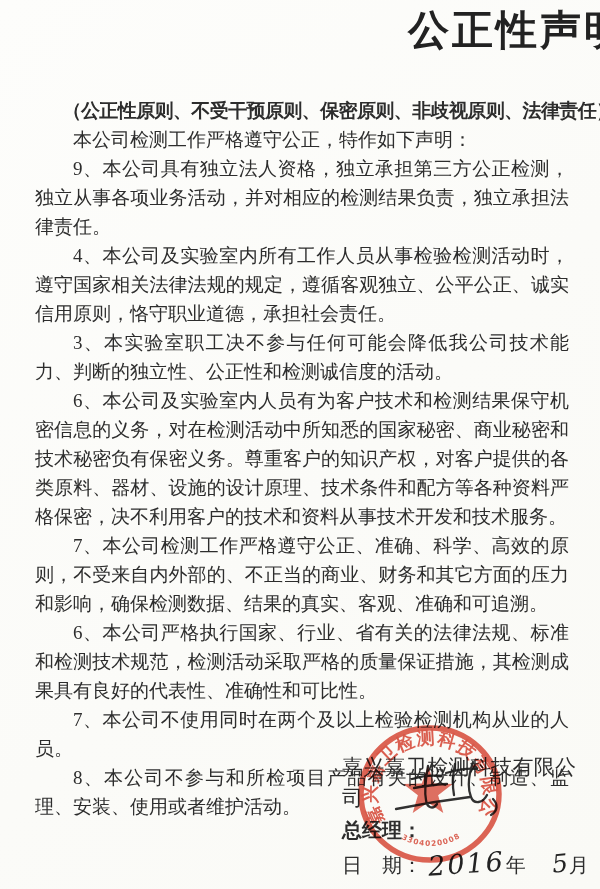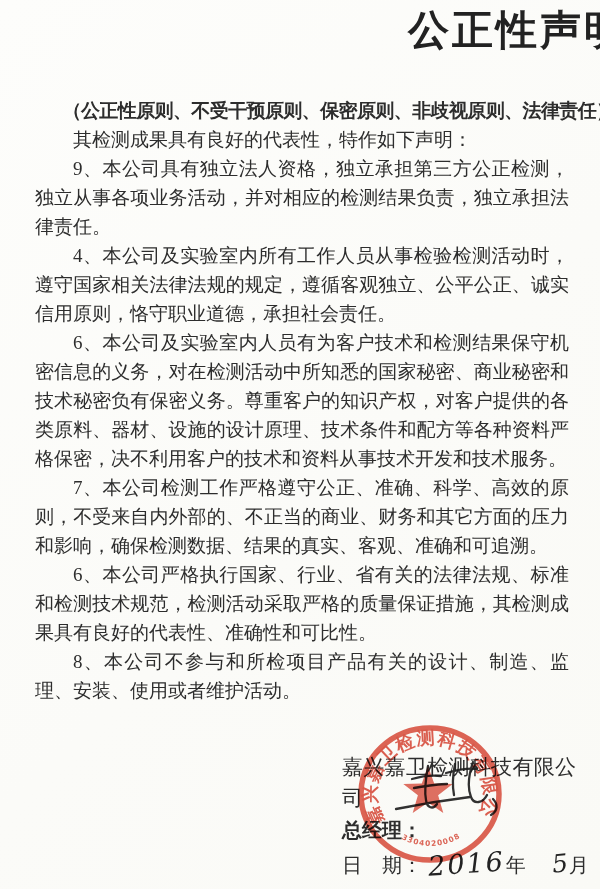--- a/index.html
+++ b/index.html
@@ -88,26 +88,28 @@
 </style>
 </head>
 <body>
 
 <div class="page">
 
   <div class="doc-title">公正性声明</div>
 
   <div class="body-text">
     <p class="principles">（公正性原则、不受干预原则、保密原则、非歧视原则、法律责任）</p>
-    <p>其检测成果具有良好的代表性，特作如下声明：</p>
+    <p>本公司检测工作严格遵守公正，特作如下声明：</p>
     <p>9、本公司具有独立法人资格，独立承担第三方公正检测，独立从事各项业务活动，并对相应的检测结果负责，独立承担法律责任。</p>
     <p>4、本公司及实验室内所有工作人员从事检验检测活动时，遵守国家相关法律法规的规定，遵循客观独立、公平公正、诚实信用原则，恪守职业道德，承担社会责任。</p>
+    <p>3、本实验室职工决不参与任何可能会降低我公司技术能力、判断的独立性、公正性和检测诚信度的活动。</p>
     <p>6、本公司及实验室内人员有为客户技术和检测结果保守机密信息的义务，对在检测活动中所知悉的国家秘密、商业秘密和技术秘密负有保密义务。尊重客户的知识产权，对客户提供的各类原料、器材、设施的设计原理、技术条件和配方等各种资料严格保密，决不利用客户的技术和资料从事技术开发和技术服务。</p>
     <p>7、本公司检测工作严格遵守公正、准确、科学、高效的原则，不受来自内外部的、不正当的商业、财务和其它方面的压力和影响，确保检测数据、结果的真实、客观、准确和可追溯。</p>
     <p>6、本公司严格执行国家、行业、省有关的法律法规、标准和检测技术规范，检测活动采取严格的质量保证措施，其检测成果具有良好的代表性、准确性和可比性。</p>
+    <p>7、本公司不使用同时在两个及以上检验检测机构从业的人员。</p>
     <p>8、本公司不参与和所检项目产品有关的设计、制造、监理、安装、使用或者维护活动。</p>
   </div>
 
   <div class="sig-block">
     <div class="sig-company">嘉兴嘉卫检测科技有限公司</div>
     <div class="sig-line">
       <span>总经理：</span>
     </div>
     <div class="date-line">
       <span>日　期：</span><span class="hand hand-year">2016</span><span>年</span><span class="hand hand-month">5</span><span>月</span>

